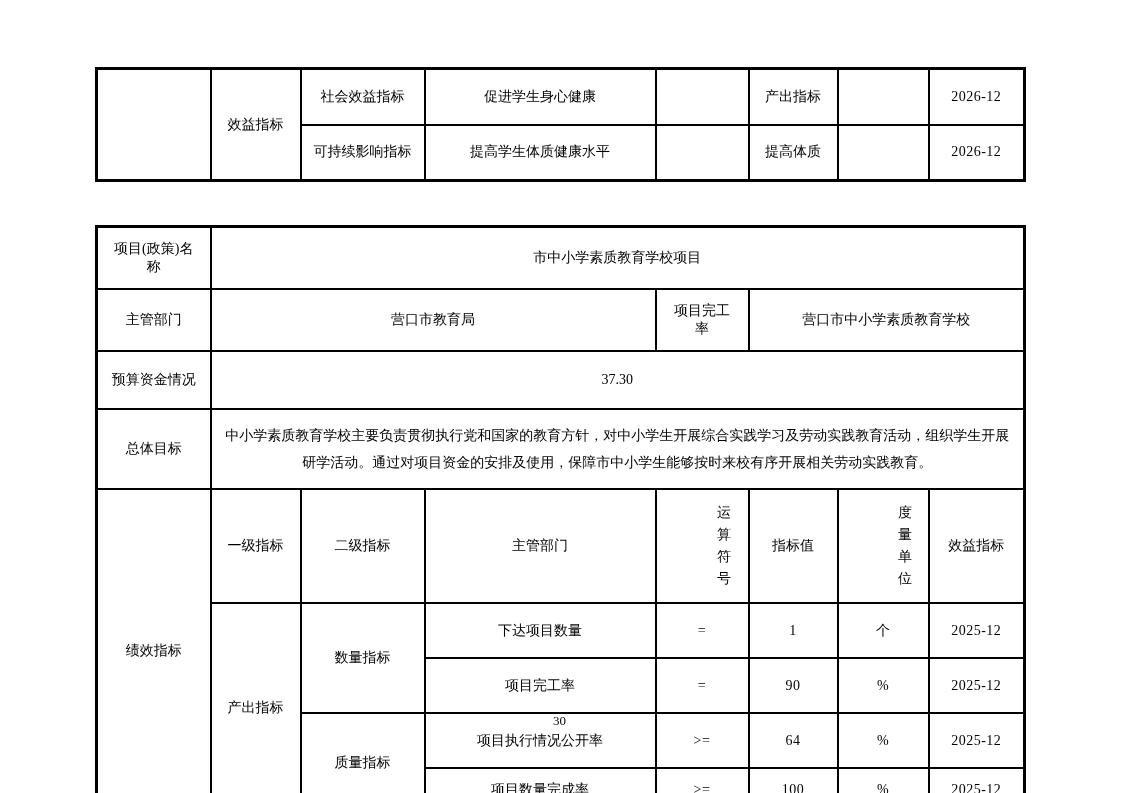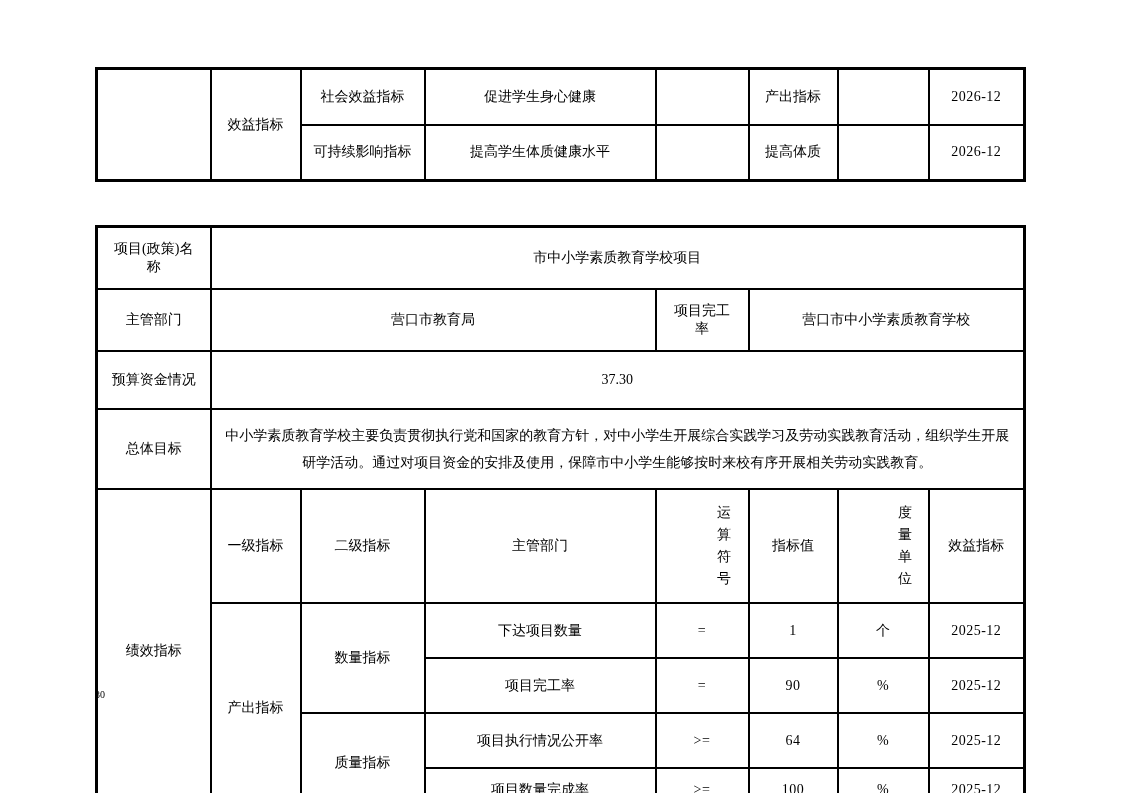--- a/index.html
+++ b/index.html
@@ -39,22 +39,23 @@
     text-align: justify;
     text-justify: inter-ideograph;
     padding: 4px 6px 4px 6px;
     line-height: 27px;
     vertical-align: top;
     border-radius: 16px;
   }
   .two-line div { line-height: 22px; margin-left: 44px; }
   #page-number {
     position: absolute;
-    left: 95px; top: 689px; width: 929px;
-    font-size: 10px;
+    left: 95px; top: 713px; width: 929px;
+    text-align: center;
+    font-size: 13px;
   }
 </style>
 </head>
 <body>
 
 <table class="tbl" id="benefit-table">
   <colgroup>
     <col style="width:114px">
       <col style="width:90px">
       <col style="width:124px">

